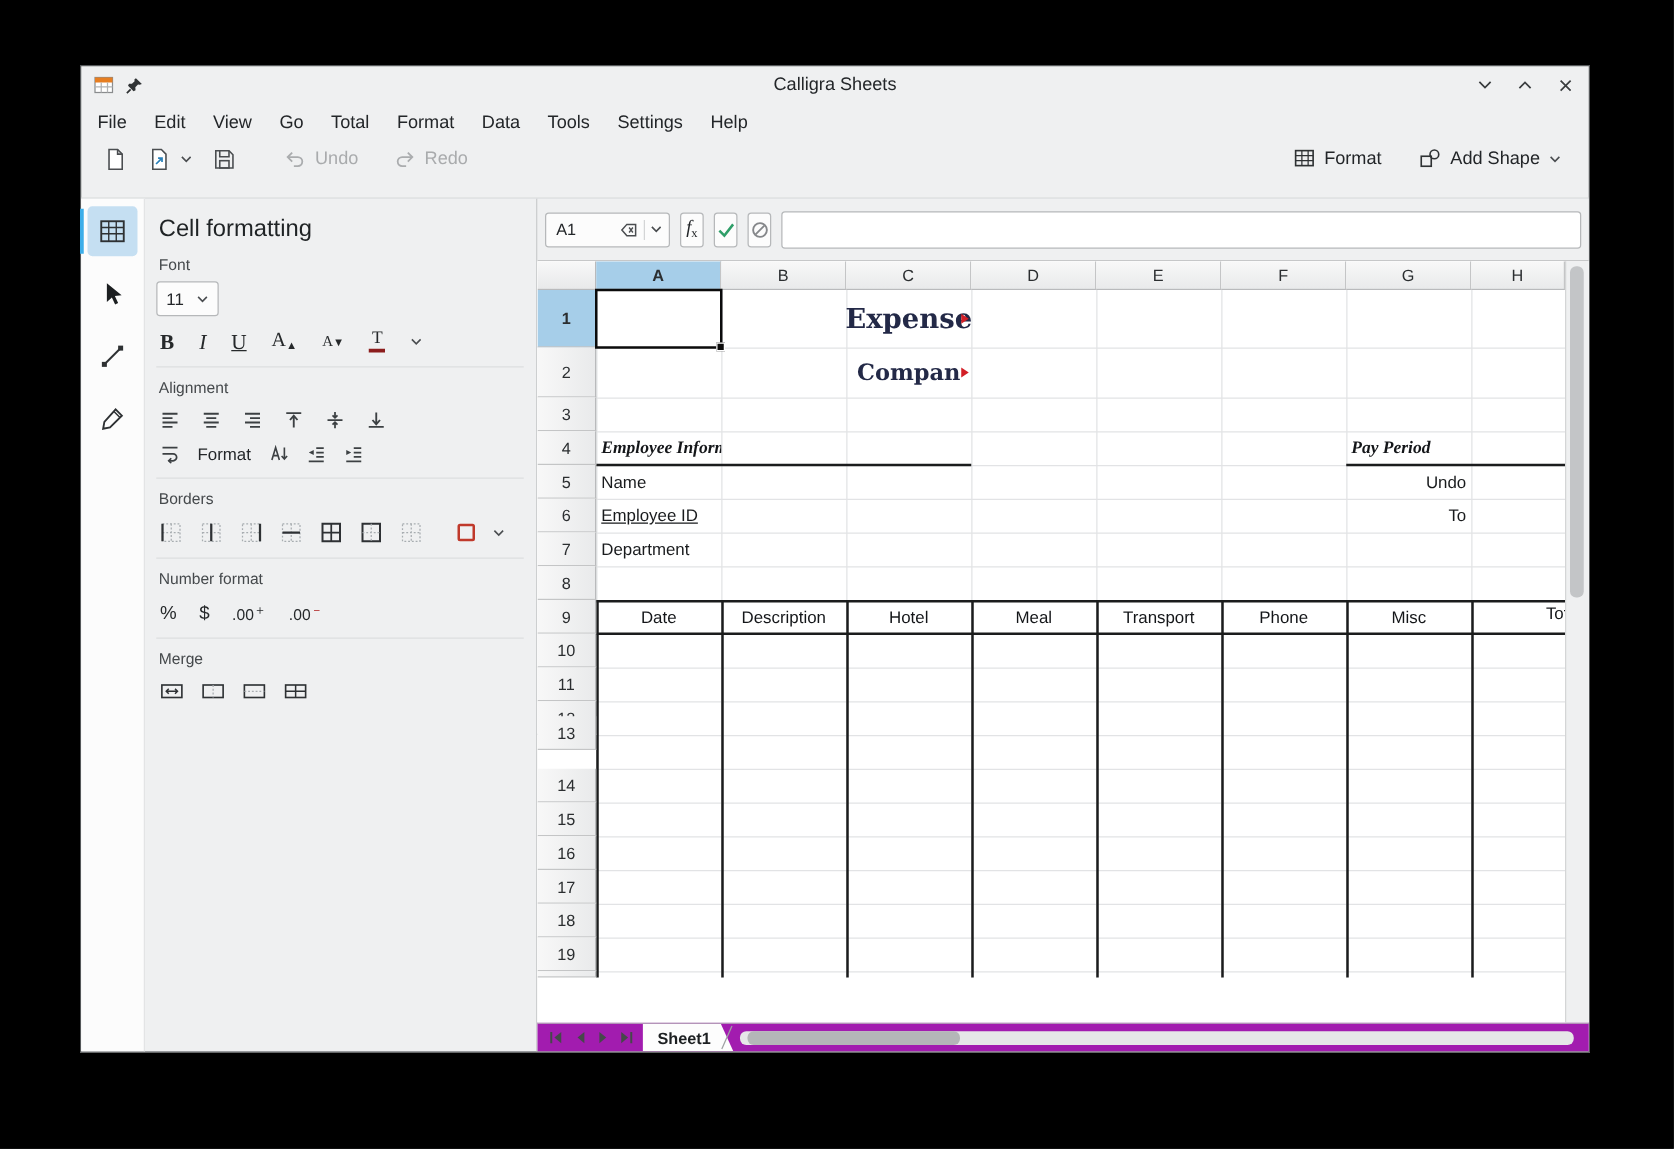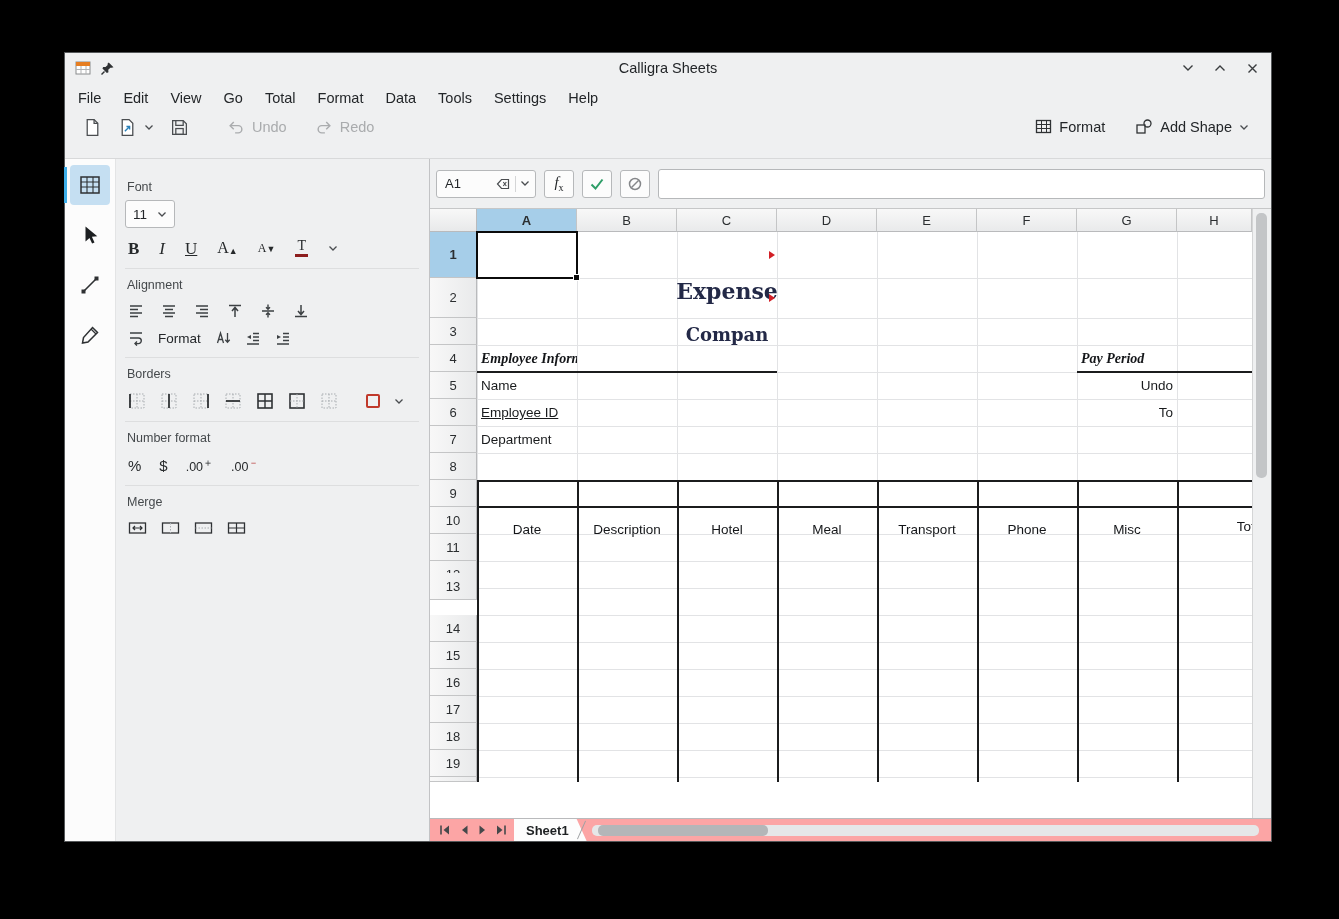--- a/index.html
+++ b/index.html
@@ -71,21 +71,21 @@
 
   
   .main { flex:1; display:flex; flex-direction:column; min-width:0; background:#eff0f1; }
 
   .formula-bar { height:49px; flex:none; display:flex; align-items:center; gap:8px; padding:0 4px 0 6px; }
   .cellref { width:100px; height:28px; display:flex; align-items:center; gap:4px;
     background:#fcfcfc; border:1px solid #b6b8ba; border-radius:3px; padding:0 5px 0 8px;
     font-size:13px; color:#232629; }
   .cellref .ref { flex:1; }
   .cellref .vdiv { width:1px; height:16px; background:#d4d5d6; }
-  .fbtn { width:30px; height:28px; flex:none; border:1px solid #b6b8ba; border-radius:3px;
+  .fbtn { width:19px; height:28px; flex:none; border:1px solid #b6b8ba; border-radius:3px;
     background:#fcfcfc; display:flex; align-items:center; justify-content:center; }
   .fx { font-family:"Liberation Serif",serif; font-size:14px; color:#232629; }
   .fx i { font-size:15px; } .fx sub { font-size:10px; }
   .formula-input { flex:1; height:30px; border:1px solid #b6b8ba; border-radius:3px;
     background:#fff; margin-right:2px; font-size:13px; padding:0 6px; outline:none; }
 
   .sheet-wrap { flex:1; display:flex; min-height:0; border-top:1px solid #c6c7c8; background:#fff; }
   .sheet { position:relative; width:822px; flex:none; overflow:hidden; background:#fff; }
   .vscroll { flex:1; background:#eff0f1; border-left:1px solid #d4d5d6; position:relative; }
   .vthumb { position:absolute; left:3px; top:4px; width:11px; height:265px; border-radius:5px; background:#c3c5c7; }
@@ -101,34 +101,34 @@
     align-items:center; justify-content:center; font-size:13px; color:#2b2e30; }
   .row-header.selected { background:#a6cee9; font-weight:bold; }
 
   .gl-v { position:absolute; width:1px; background:#e2e3e5; }
   .gl-h { position:absolute; height:1px; background:#e2e3e5; }
   .tb { position:absolute; background:#1b1c1d; }
 
   .cell { position:absolute; display:flex; align-items:center; overflow:hidden; white-space:nowrap; }
   .al-left { justify-content:flex-start; padding-left:4px; }
   .al-right { justify-content:flex-end; padding-right:4px; }
-  .al-center { justify-content:center;margin-top:36px; }
+  .al-center { justify-content:center; }
   .cell-title { font-family:"DejaVu Serif","Liberation Serif",serif; font-weight:bold; font-size:22px; color:#232947; }
   .cell-subtitle { font-family:"DejaVu Serif","Liberation Serif",serif; font-weight:bold; font-size:18px; color:#232947; }
   .cell-heading { font-family:"Liberation Serif","DejaVu Serif",serif; font-weight:bold; font-style:italic;
     font-size:14px; color:#141619; }
   .cell-plain { font-size:13.5px; color:#191b1d; }
   .cell-colhead { font-size:13.5px; color:#141619; }
   .ovf { position:absolute; width:0; height:0; border-left:6px solid #d21f26;
     border-top:4px solid transparent; border-bottom:4px solid transparent; }
 
   .selection { position:absolute; border:2px solid #0b0b0b; pointer-events:none; }
   .sel-handle { position:absolute; width:7px; height:7px; background:#0b0b0b; border:1px solid #fff; }
 
-  .tabbar { height:23px; flex:none; display:flex; align-items:center; background:#fca5a5;
+  .tabbar { height:23px; flex:none; display:flex; align-items:center; background:#a21caf;
     padding-left:5px; border-top:1px solid #b9babc; }
   .navbtn { width:19px; height:18px; display:flex; align-items:center; justify-content:center; }
   .sheet-tab { position:relative; margin-left:3px; height:22px; padding:0 18px 0 12px;
     background:#fdfdfd; display:flex; align-items:center; font-size:13px; font-weight:bold; color:#1d2022;
     clip-path:polygon(0 0, calc(100% - 10px) 0, 100% 100%, 0 100%); }
   .tab-slant { width:1px; height:20px; background:#9fa1a3; transform:rotate(24deg); margin-left:-6px; }
   .hscroll { flex:1; height:11px; margin:0 12px 0 10px; border-radius:5px; background:#e6e7e8; position:relative; }
   .hthumb { position:absolute; left:6px; top:0; width:170px; height:11px; border-radius:5px; background:#b4b6b8; }
 
   .statusbar { height:39px; flex:none; display:flex; align-items:center; padding:0 14px 0 9px;
@@ -276,20 +276,21 @@
         </div>
         <div class="tool">
           <svg width="22" height="22" viewBox="0 0 22 22">
               <path d="M13.5 3.5l5 5-9.5 9.5-5.5 1 1-5.5z" fill="none" stroke="#2e3133" stroke-width="1.5"></path>
               <path d="M12 5l5 5" stroke="#2e3133" stroke-width="1.2"></path>
             </svg>
         </div>
       </div>
 
       <div class="panel">
+        <div class="panel-title">Cell formatting</div>
 
         <div class="sec-label">Font</div>
         <div class="font-row">
           <div class="combo combo-size">
             <span>11</span>
             <svg class="chev" width="10" height="7" viewBox="0 0 10 7">
                 <path d="M1.5 1.5 5 5l3.5-3.5" fill="none" stroke="#4a4d50" stroke-width="1.3"></path>
               </svg>
           </div>
         </div>

